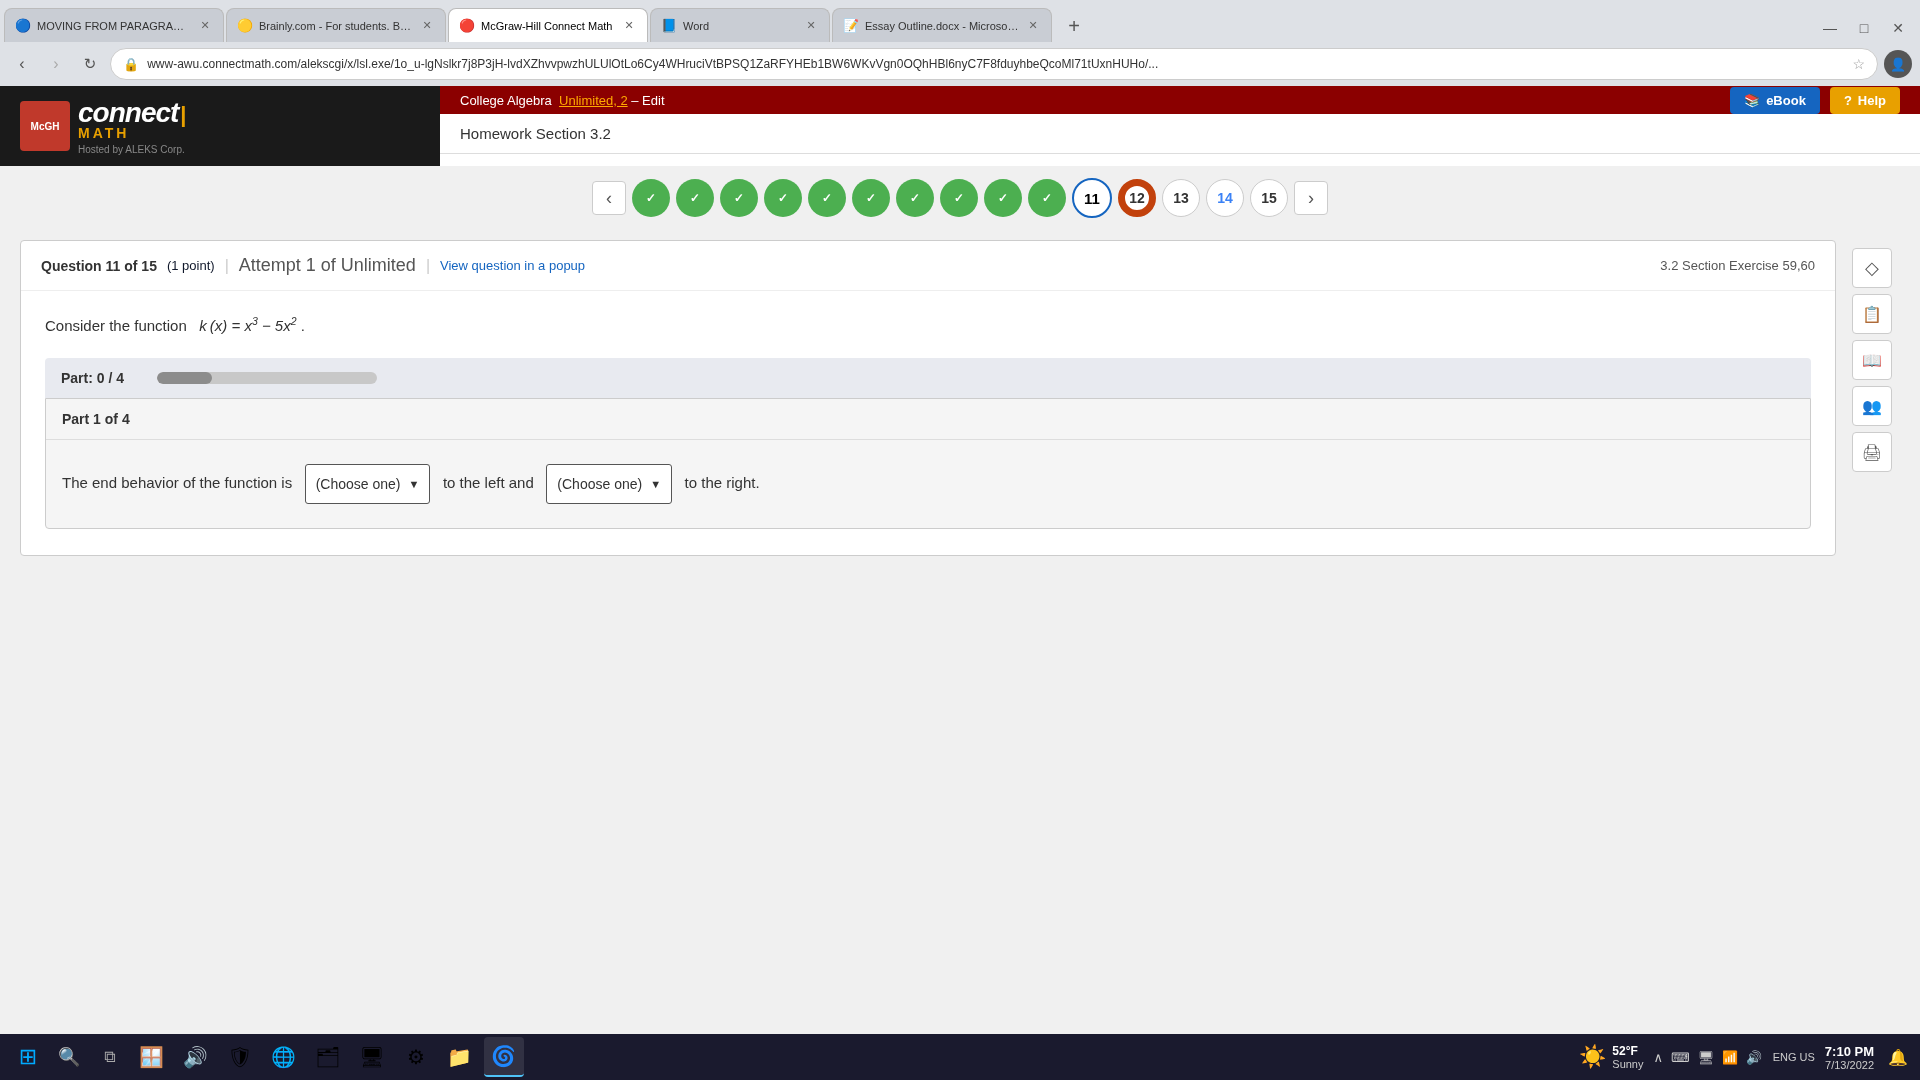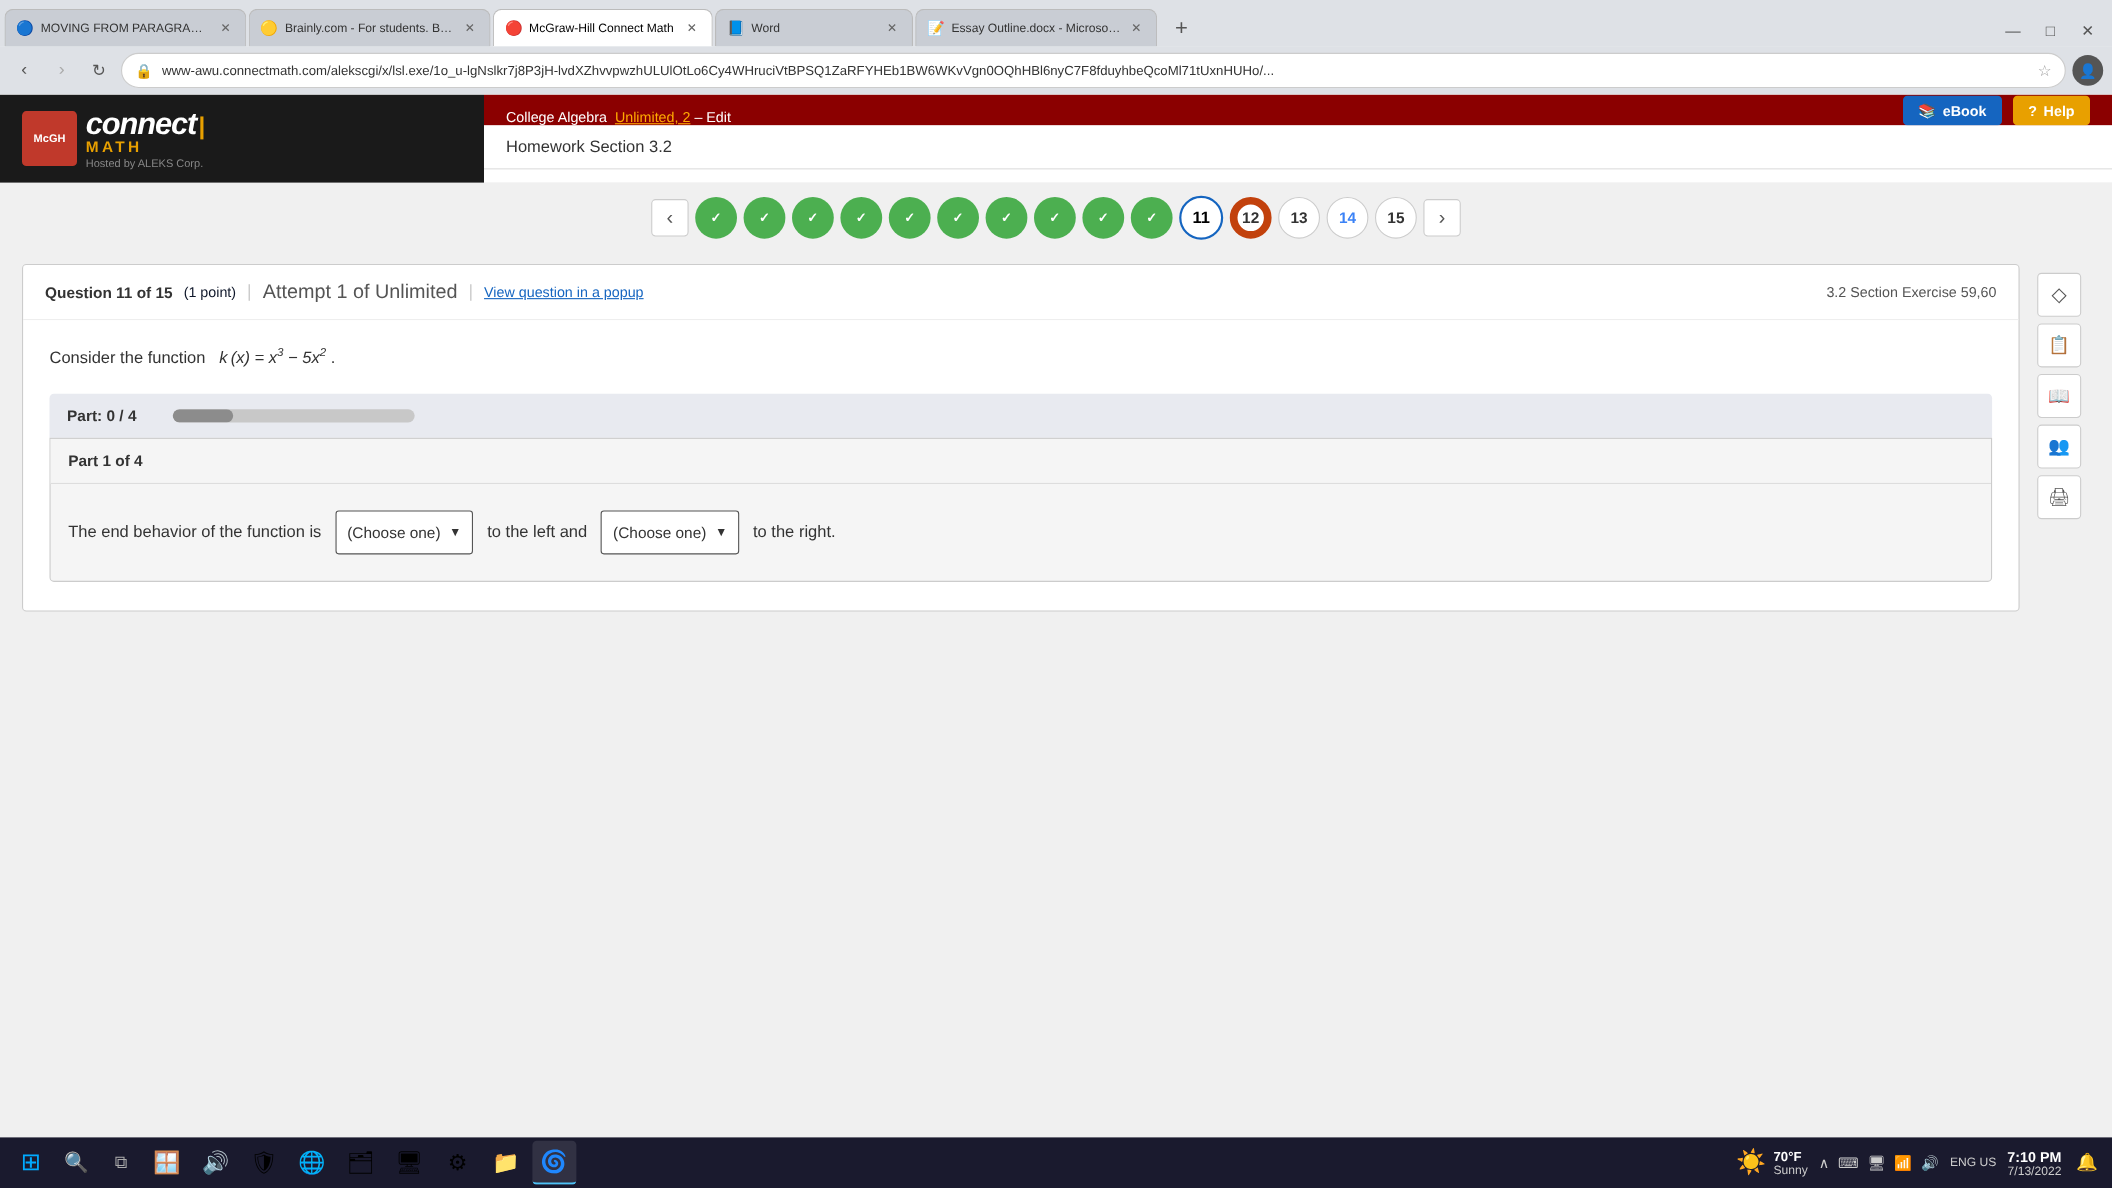--- a/index.html
+++ b/index.html
@@ -74,21 +74,21 @@
           <div style="display:flex;align-items:baseline;gap:0;">
             <span style="color:#fff;font-size:28px;font-weight:bold;font-style:italic;letter-spacing:-1px;">connect</span>
             <span style="color:#e8a000;font-size:22px;font-weight:bold;margin:0 2px;">|</span>
           </div>
           <span style="color:#e8a000;font-size:14px;font-weight:bold;letter-spacing:3px;margin-top:-4px;">MATH</span>
           <span style="color:#888;font-size:10px;margin-top:3px;">Hosted by ALEKS Corp.</span>
         </div>
       </div>
 
       <div style="flex:1;display:flex;flex-direction:column;">
-        <div style="background:#8b0000;height:28px;display:flex;align-items:flex-end;padding:0 20px;">
+        <div style="background:#8b0000;height:28px;display:flex;align-items:center;padding:0 20px;">
           <span style="color:#fff;font-size:13px;">College Algebra &nbsp;</span>
           <span style="color:#ffaa00;text-decoration:underline;font-size:13px;cursor:pointer;">Unlimited, 2</span>
           <span style="color:#fff;font-size:13px;">&nbsp;– Edit</span>
           <div style="margin-left:auto;display:flex;gap:10px;">
             <button style="background:#1565c0;color:#fff;padding:6px 14px;border-radius:4px;font-size:13px;font-weight:bold;cursor:pointer;border:none;display:flex;align-items:center;gap:6px;">
               <span>📚</span>
               <span>eBook</span>
             </button>
             <button style="background:#e8a000;color:#fff;padding:6px 14px;border-radius:4px;font-size:13px;font-weight:bold;cursor:pointer;border:none;display:flex;align-items:center;gap:6px;">
               <span>?</span>
@@ -148,21 +148,21 @@
     <div style="display:flex;padding:0 20px 20px;gap:10px;margin-top:10px;">
 
       <div style="flex:1;background:#fff;border:1px solid #ccc;border-radius:4px;">
 
         <div style="padding:14px 20px;border-bottom:1px solid #eee;display:flex;align-items:center;gap:10px;flex-wrap:wrap;">
           <span style="font-weight:bold;font-size:14px;color:#333;">Question 11 of 15</span>
           <span style="font-size:13px;color:#0f172a;">(1 point)</span>
           <span style="color:#ccc;font-size:16px;">|</span>
           <span style="font-size:18px;color:#555;">Attempt 1 of Unlimited</span>
           <span style="color:#ccc;font-size:16px;">|</span>
-          <a style="color:#1565c0;text-decoration:underline;cursor:pointer;font-size:13px;">View question in a popup</a>
+          <a style="color:#1565c0;cursor:pointer;font-size:13px;">View question in a popup</a>
           <span style="margin-left:auto;font-size:13px;color:#555;">3.2 Section Exercise 59,60</span>
         </div>
 
         <div style="padding:24px 24px 10px;">
           <div style="font-size:15px;color:#333;margin-bottom:24px;">
             <span>Consider the function</span>
             &nbsp;<span style="font-style:italic;">
               <i>k</i> (<i>x</i>) = <i>x</i><sup>3</sup> − 5<i>x</i><sup>2</sup>
             </span><span>.</span>
           </div>
@@ -229,21 +229,21 @@
     <div style="width:40px;height:40px;display:flex;align-items:center;justify-content:center;cursor:pointer;border-radius:4px;font-size:20px;">🗂</div>
     <div style="width:40px;height:40px;display:flex;align-items:center;justify-content:center;cursor:pointer;border-radius:4px;font-size:20px;">🖥</div>
     <div style="width:40px;height:40px;display:flex;align-items:center;justify-content:center;cursor:pointer;border-radius:4px;font-size:20px;">⚙</div>
     <div style="width:40px;height:40px;display:flex;align-items:center;justify-content:center;cursor:pointer;border-radius:4px;font-size:20px;">📁</div>
     <div style="width:40px;height:40px;display:flex;align-items:center;justify-content:center;cursor:pointer;border-radius:4px;background:rgba(255,255,255,0.1);border-bottom:2px solid #4fc3f7;font-size:20px;">🌀</div>
 
     <div style="margin-left:auto;display:flex;align-items:center;gap:10px;color:#fff;">
       <div style="display:flex;align-items:center;gap:6px;cursor:pointer;">
         <span style="font-size:22px;">☀️</span>
         <div style="display:flex;flex-direction:column;">
-          <span style="font-size:12px;color:#fff;font-weight:bold;">70°F</span>
+          <span style="font-size:12px;color:#fff;font-weight:bold;">52°F</span>
           <span style="font-size:11px;color:#ccc;">Sunny</span>
         </div>
       </div>
       <div style="display:flex;align-items:center;gap:8px;font-size:13px;color:#ccc;">
         <span style="cursor:pointer;">∧</span>
         <span style="cursor:pointer;">⌨</span>
         <span style="cursor:pointer;">🖥</span>
         <span style="cursor:pointer;">📶</span>
         <span style="cursor:pointer;">🔊</span>
       </div>

